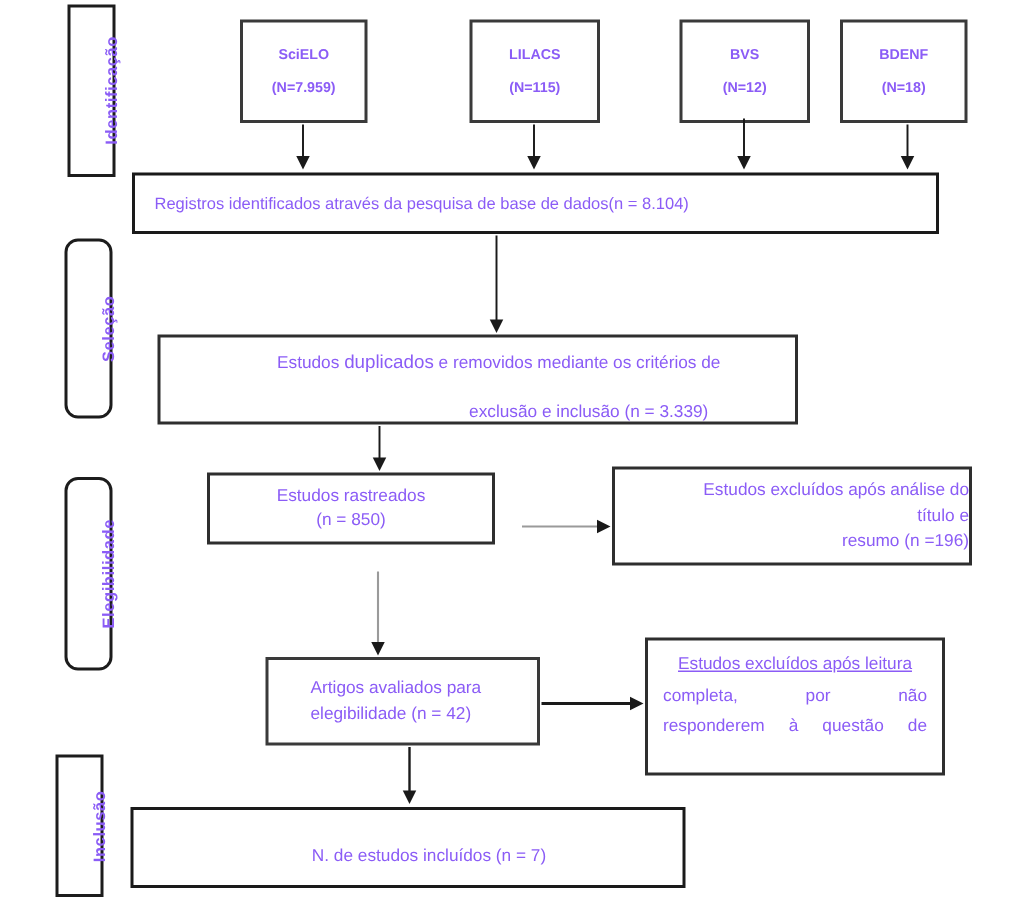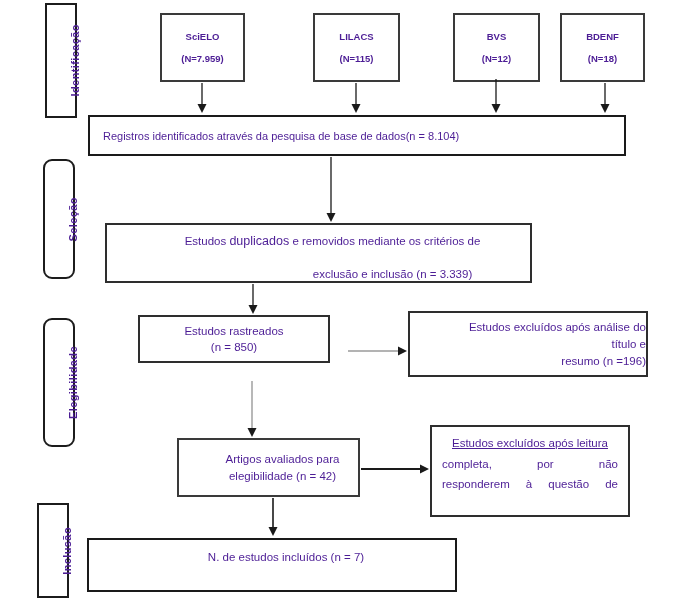--- a/index.html
+++ b/index.html
@@ -2,21 +2,21 @@
 <html><head>
 <meta charset="utf-8">
 <style>
   html, body { margin: 0; padding: 0; background: #ffffff; }
   #canvas {
     position: relative;
     width: 676px;
     height: 603px;
     background: #ffffff;
     font-family: "Liberation Sans", sans-serif;
-    color: #4c1d95;
+    color: #8b5cf6;
     overflow: hidden;
   }
   .box {
     position: absolute;
     background: #fff;
     border: 2px solid #2e2e2e;
     box-sizing: border-box;
     padding-left: 28px;
   }
   
@@ -75,36 +75,36 @@
     justify-content: center;
     text-align: center;
     font-size: 11.5px;
     line-height: 17px;
   }
   .excl-title .l1 { white-space: pre-wrap; }
   .assessed {
     display: flex;
     flex-direction: column;
     justify-content: center;
-    text-align: center;
+    text-align: left;
     font-size: 11.5px;
     line-height: 17px;
     border-color: #3a3a3a;
   }
   .excl-full {
     font-size: 11.5px;
     line-height: 20.5px;
     padding: 6px 10px 0 10px;
   }
   .excl-full .ln { text-align: center; text-decoration: underline; }
   .excl-full .jl { text-align: justify; text-align-last: justify; }
   .included {
     display: flex;
     justify-content: center;
-    align-items: flex-start;
+    align-items: center;
     padding-top: 11px;
     font-size: 11.5px;
     border-color: #1a1a1a;
   }
   #connectors {
     position: absolute;
     left: 0; top: 0;
     width: 676px; height: 603px;
     pointer-events: none;
   }

